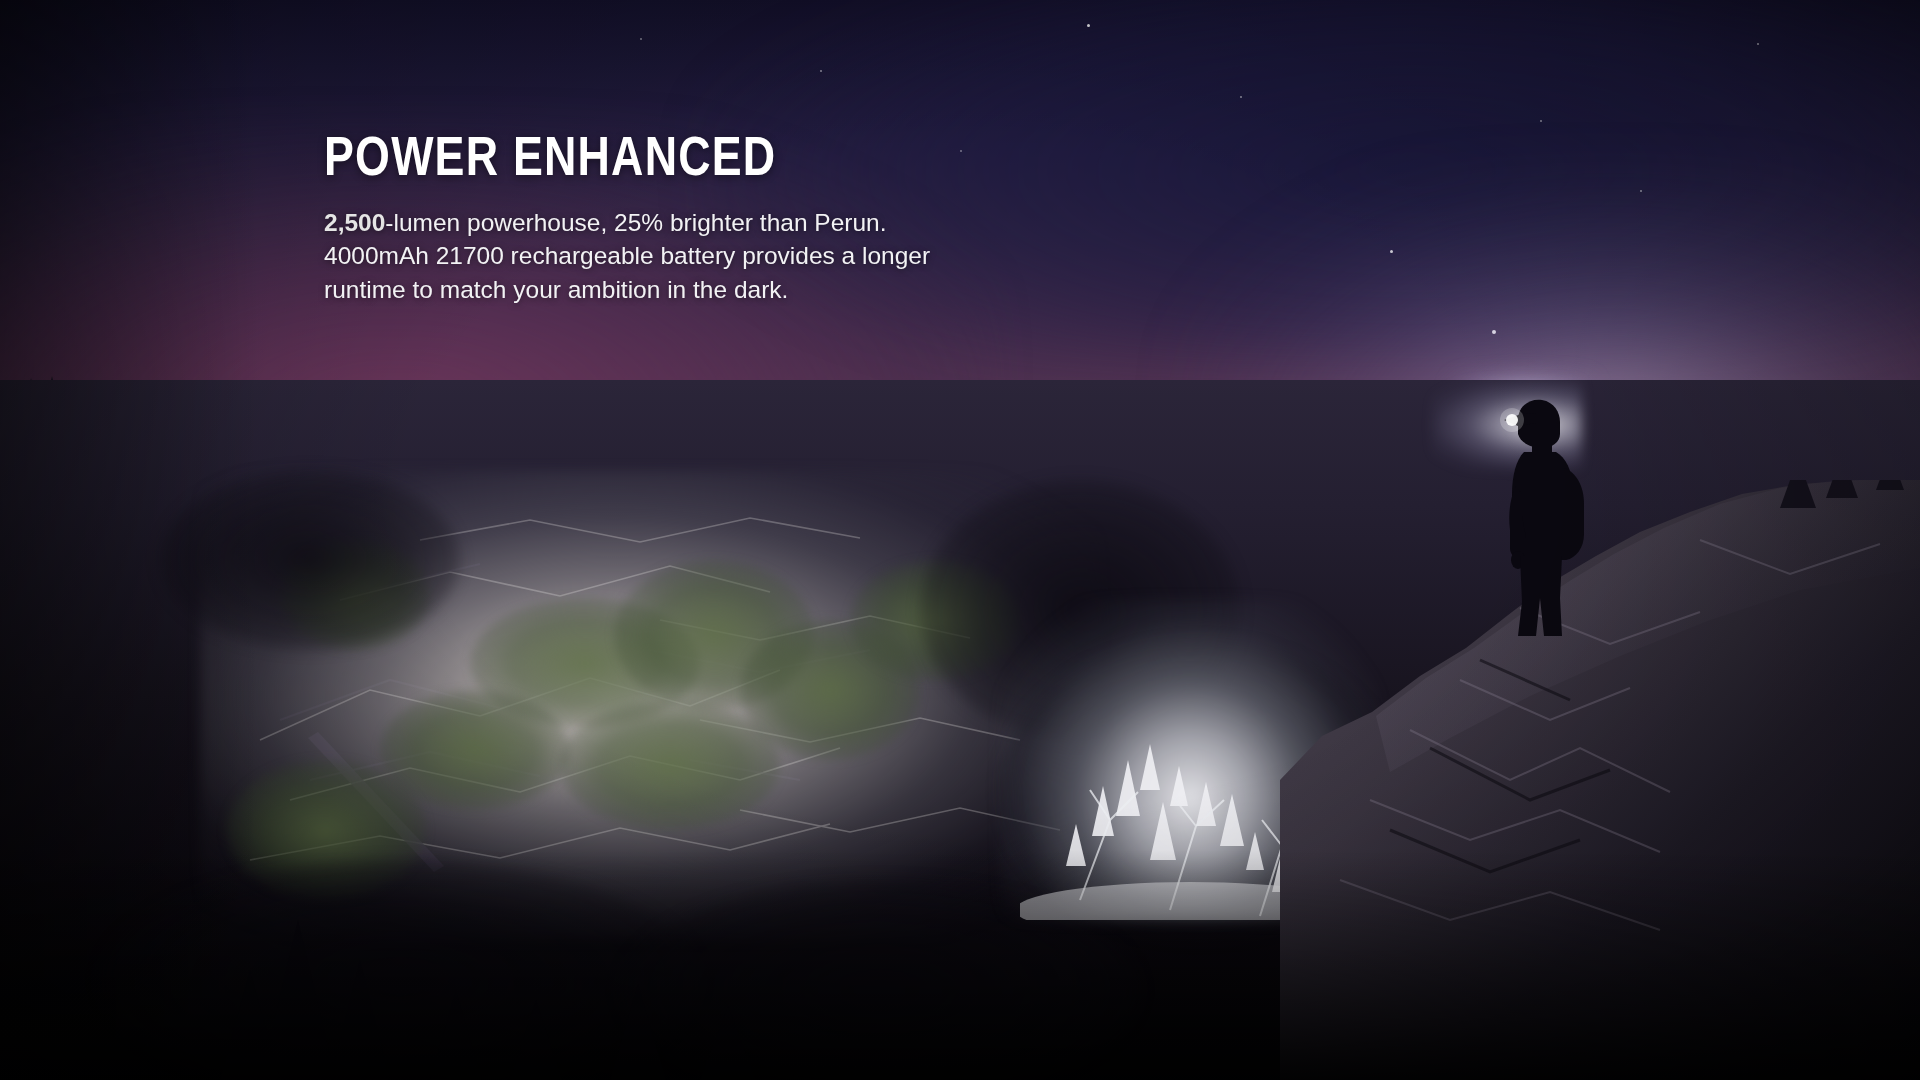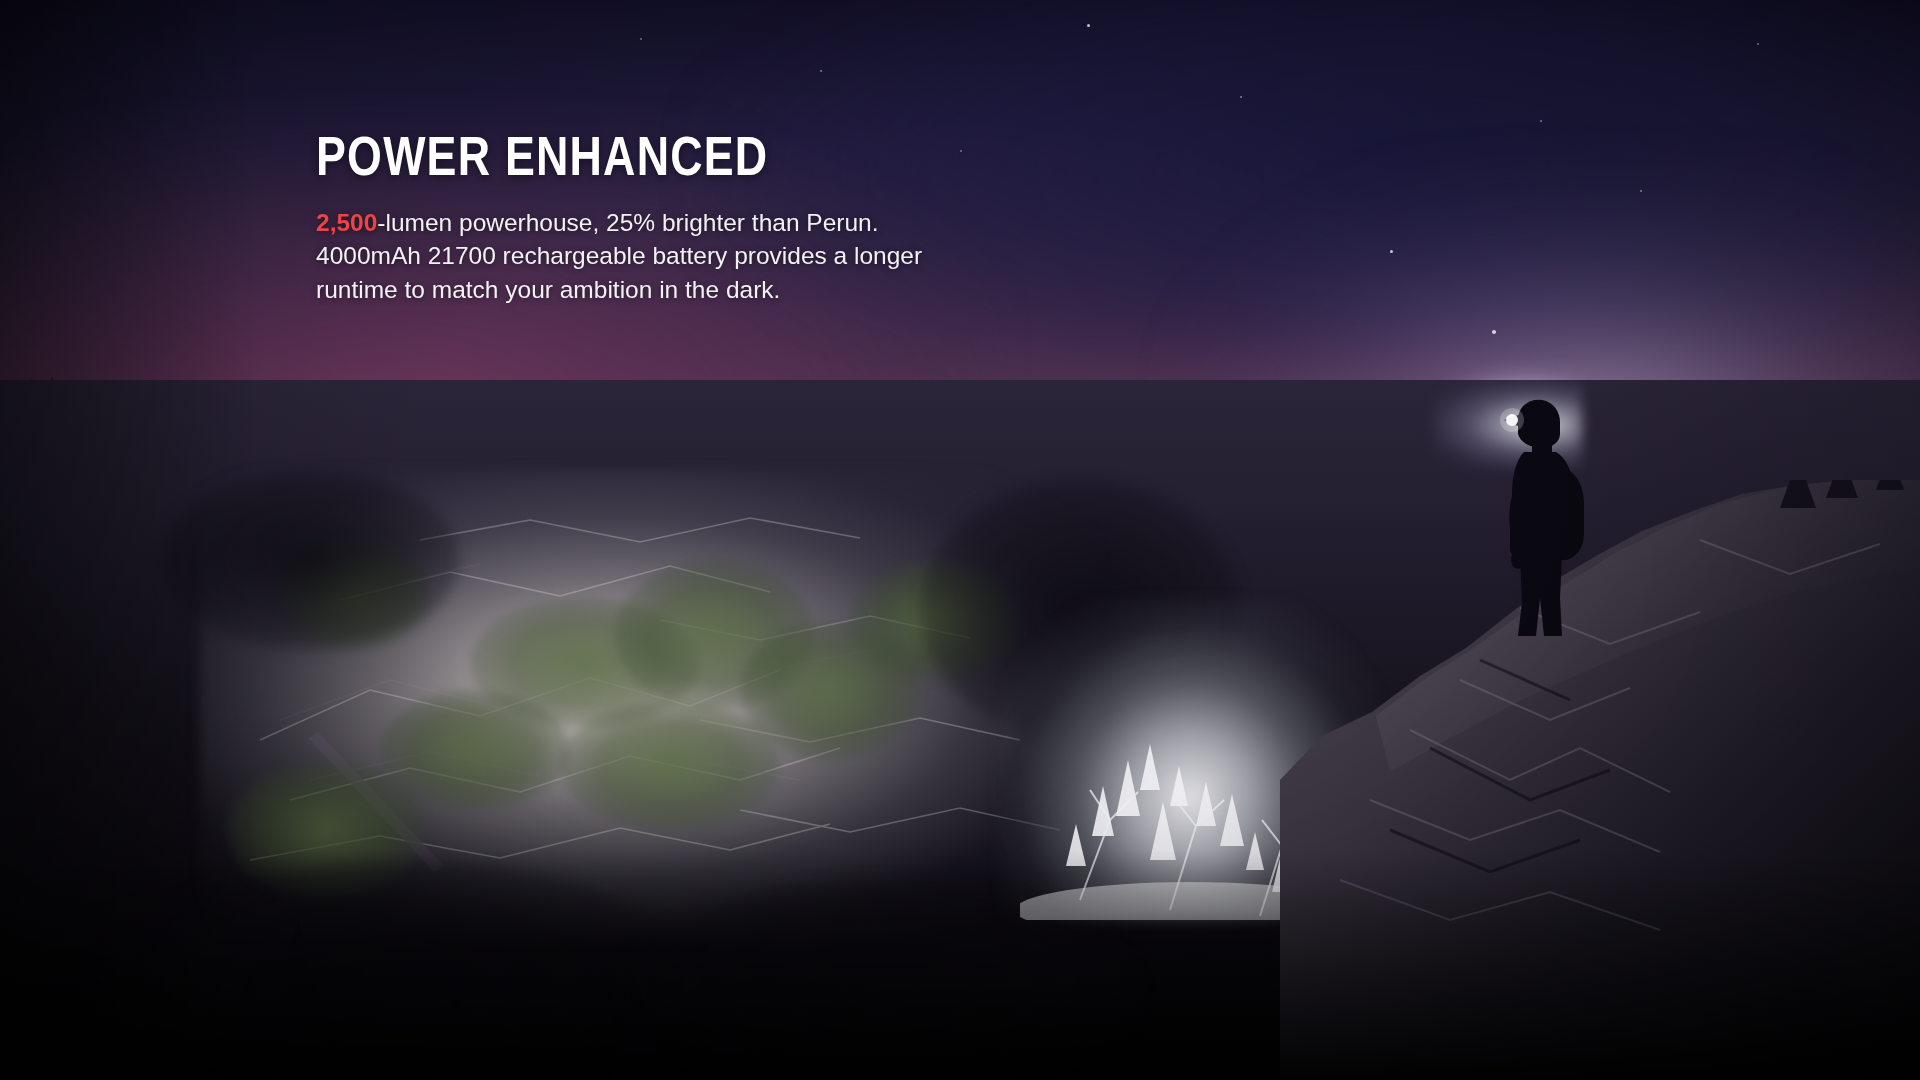--- a/index.html
+++ b/index.html
@@ -233,21 +233,21 @@
     left: 0; top: 0;
     width: 260px; height: 1080px;
     background: linear-gradient(to right,
       rgba(0,0,0,0.45) 0%, rgba(0,0,0,0) 100%);
     pointer-events: none;
   }
 
   
   .copy {
     position: absolute;
-    left: 316px; top: 128px;
+    left: 324px; top: 128px;
     width: 700px;
     z-index: 40;
   }
   .headline {
     font-family: "Liberation Sans Narrow", "Liberation Sans", sans-serif;
     font-weight: bold;
     font-size: 56px;
     line-height: 1.0;
     letter-spacing: 1.5px;
     color: #ffffff;
@@ -261,21 +261,21 @@
   .subcopy {
     margin: 0;
     font-size: 24.5px;
     line-height: 1.36;
     color: #f2f2f4;
     font-weight: 400;
     max-width: 630px;
     text-shadow: 0 1px 6px rgba(0,0,0,0.5);
   }
   .hl-blue {
-    color: #ef4444;
+    color: #e5e5e5;
     font-weight: bold;
   }
 </style>
 </head>
 <body>
 
 <div id="scene">
 
   <div class="sky"></div>
   <div class="sky-magenta"></div>

